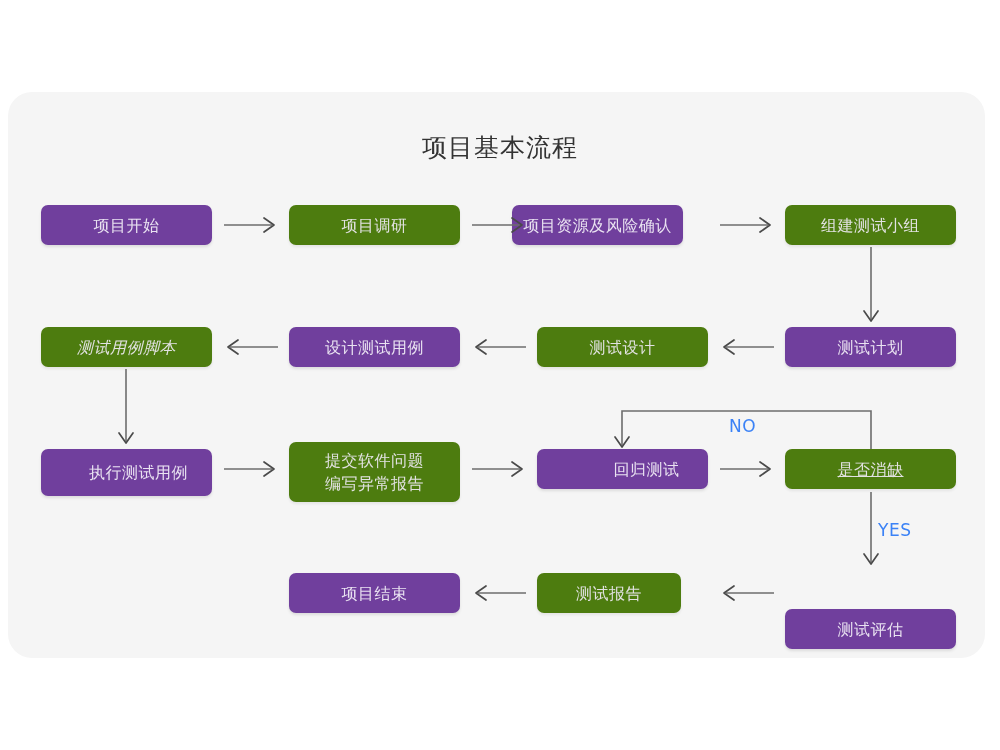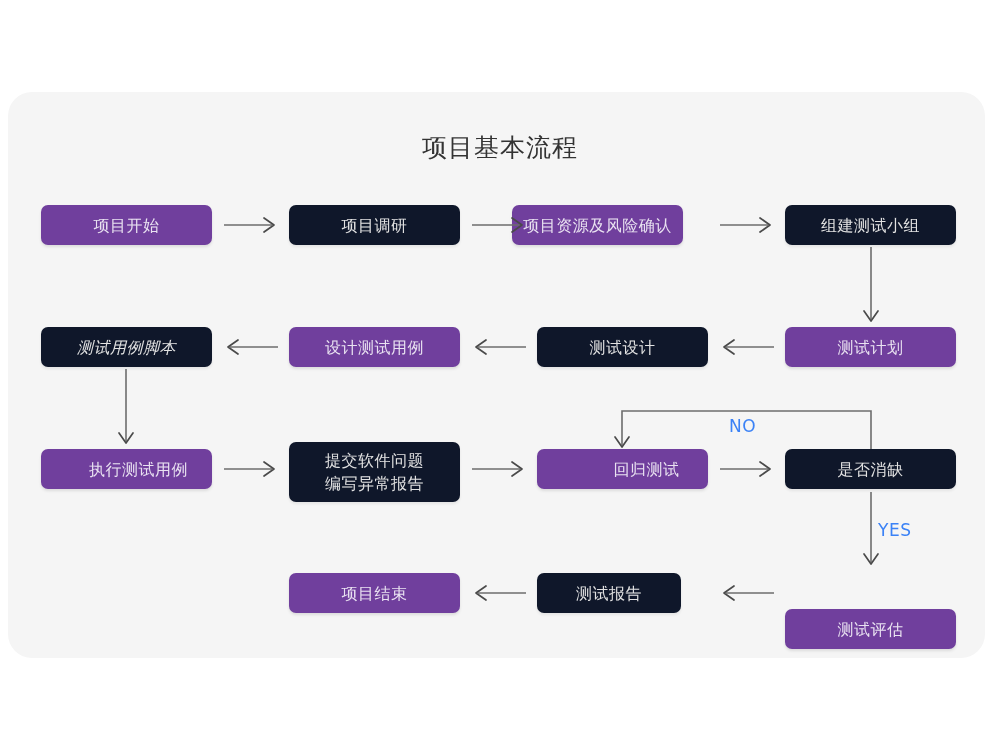--- a/index.html
+++ b/index.html
@@ -54,21 +54,21 @@
     letter-spacing: 0.5px;
     white-space: pre-line;
     user-select: none;
   }
   .node.purple {
     background: #703f9d;
     color: #e9e2f1;
     box-shadow: 0 2px 3px rgba(0,0,0,0.10);
   }
   .node.gray {
-    background: #0f172a;
+    background: #4d7c0f;
     color: #e2e2e2;
     box-shadow: 0 2px 3px rgba(0,0,0,0.07);
   }
 
   
   .conn {
     position: absolute;
     pointer-events: none;
   }
   .conn svg {
@@ -106,25 +106,25 @@
   <div class="node purple" style="left:41px;  top:205px; width:171px; height:40px;">项目开始</div>
   <div class="node gray" style="left:289px; top:205px; width:171px; height:40px;">项目调研</div>
   <div class="node purple" style="left:512px; top:205px; width:171px; height:40px;">项目资源及风险确认</div>
   <div class="node gray" style="left:785px; top:205px; width:171px; height:40px;">组建测试小组</div>
 
   <div class="node gray" style="left:41px;  top:327px; width:171px; height:40px;font-style:italic;">测试用例脚本</div>
   <div class="node purple" style="left:289px; top:327px; width:171px; height:40px;">设计测试用例</div>
   <div class="node gray" style="left:537px; top:327px; width:171px; height:40px;">测试设计</div>
   <div class="node purple" style="left:785px; top:327px; width:171px; height:40px;">测试计划</div>
 
-  <div class="node purple" style="left:41px;  top:449px; width:171px; height:40px;padding-left:24px;">执行测试用例</div>
+  <div class="node purple" style="left:41px;  top:449px; width:171px; height:47px;padding-left:24px;">执行测试用例</div>
   <div class="node gray" style="left:289px; top:442px; width:171px; height:60px;">提交软件问题
 编写异常报告</div>
   <div class="node purple" style="left:537px; top:449px; width:171px; height:40px;padding-left:48px;">回归测试</div>
-  <div class="node gray" style="left:785px; top:449px; width:171px; height:40px;">是否消缺</div>
+  <div class="node gray" style="left:785px; top:449px; width:171px; height:40px;text-decoration:underline;">是否消缺</div>
 
   <div class="node purple" style="left:289px; top:573px; width:171px; height:40px;">项目结束</div>
   <div class="node gray" style="left:537px; top:573px; width:144px; height:40px;">测试报告</div>
   <div class="node purple" style="left:785px; top:573px; width:171px; height:40px;margin-top:36px;">测试评估</div>
 
   <div class="conn" style="left:224px; top:213px; width:54px; height:24px;">
     <svg width="54" height="24">
       <line class="edge-line" x1="0" y1="12" x2="48" y2="12"></line>
       <polyline class="edge-head" points="40,5 50,12 40,19"></polyline>
     </svg>

